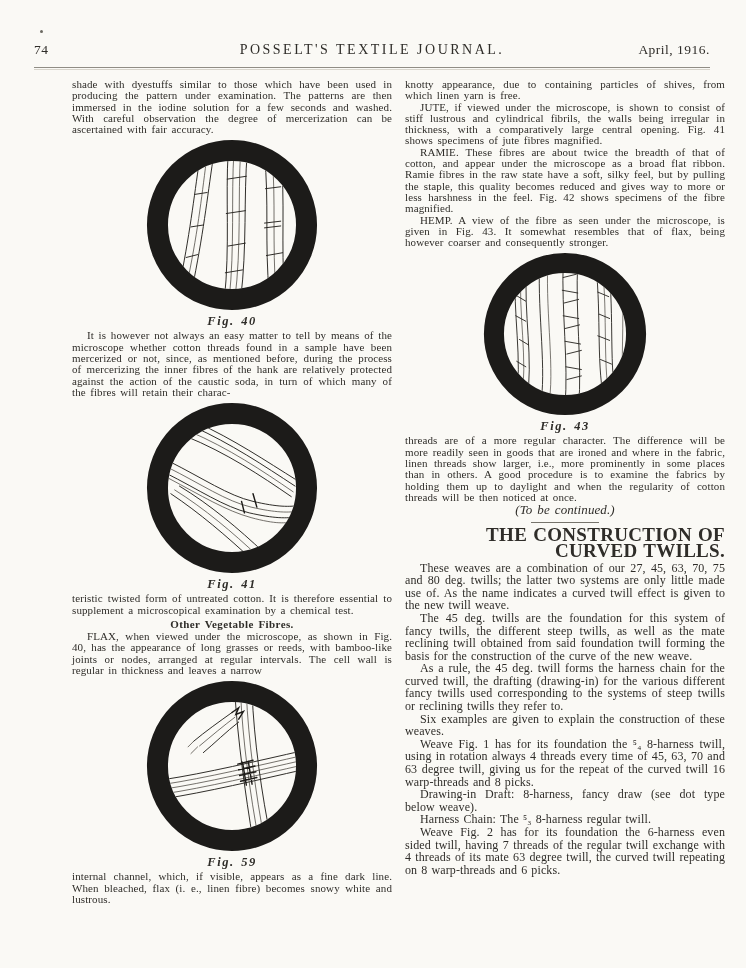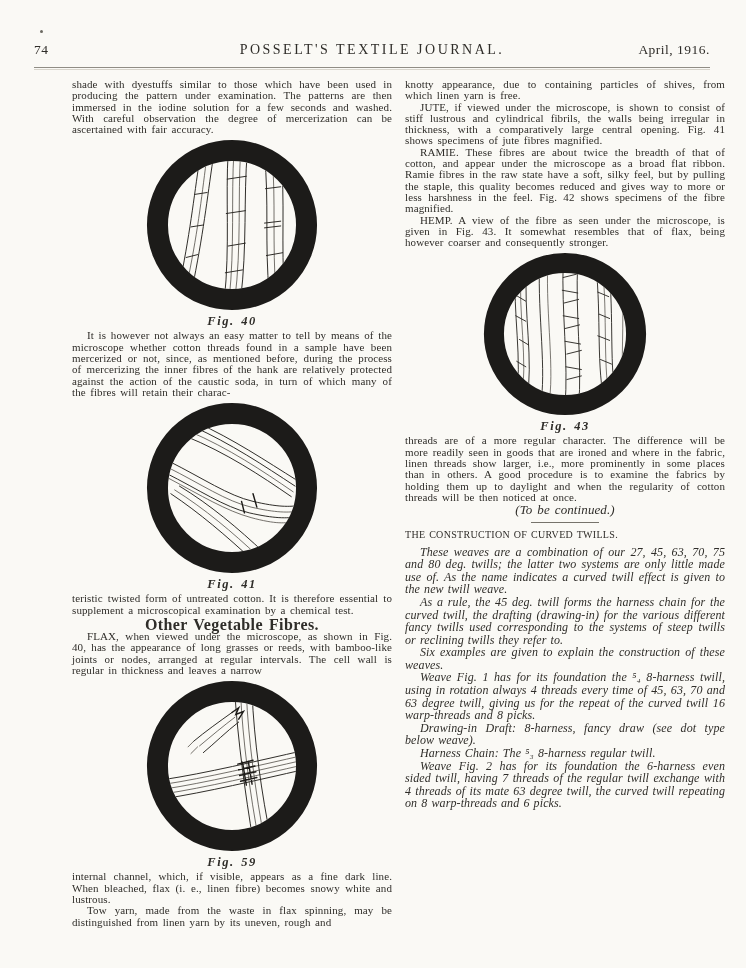--- a/index.html
+++ b/index.html
@@ -29,37 +29,37 @@
   }
   .hrule:after{content:"";display:block;margin-top:1px;border-top:1px solid #d8d5cc;}
   .cols{
     position:absolute;top:79px;left:72px;display:flex;gap:13px;
   }
   .col{width:320px;text-align:justify;font-size:11px;line-height:11.3px;
        letter-spacing:.1px;word-spacing:1.6px;}
   .col p{margin:0;}
   p.ind{text-indent:15px;}
   .subhead{
-    text-align:center;font-weight:bold;font-size:16px;margin:3px 0 1px;
+    text-align:center;font-weight:bold;font-size:11px;margin:3px 0 1px;
     letter-spacing:.4px;
   }
   figure.micro{margin:4px auto 2px;text-align:center;}
   figure.micro svg{display:block;margin:0 auto;}
   figure.micro figcaption{
     font-size:12.5px;font-weight:bold;font-style:italic;
     letter-spacing:1.5px;margin-top:3px;line-height:14px;word-spacing:2px;
   }
   .continued{text-align:center;font-style:italic;font-size:13px;margin-top:1px;}
   .shortrule{width:68px;border-top:1px solid #76736b;margin:6px auto 4px;}
   .art2{font-size:12px;line-height:12.6px;word-spacing:1px;letter-spacing:.1px;}
   .art2 .heading{
-    text-align:left;font-weight:normal;font-size:10px;line-height:16px;
+    text-align:right;font-weight:bold;font-size:19px;line-height:16px;
     margin:2px 0 3px;text-indent:0;letter-spacing:.3px;
   }
-  .art2 p{margin:0;text-indent:15px;font-style:italic;}
+  .art2 p{margin:0;text-indent:15px;}
   .fibers{stroke:#262420;stroke-width:1;fill:none;stroke-linecap:round;}
   .fibers .lt{stroke:#4a463f;stroke-width:.8;}
   .fibers .hv{stroke-width:1.5;stroke:#1d1b18;}
 </style>
 </head>
 <body>
 
 <div class="page">
   <div class="speck"></div>
 
@@ -153,21 +153,20 @@
             <path class="lt" d="M56,69 C68,59 81,48 93,39"></path>
             <path class="hv" d="M90,34 l7,-5 l-3,7 l8,-3 l-5,8"></path>
             <path class="lt" d="M50,64 l-6,6 M54,70 l-7,7"></path>
           </g>
           <circle cx="90" cy="90" r="78" fill="none" stroke="#1c1b19" stroke-width="22"></circle>
         </svg>
         <figcaption>Fig. 59</figcaption>
       </figure>
 
       <p>internal channel, which, if visible, appears as a fine dark line. When bleached, flax (i. e., linen fibre) becomes snowy white and lustrous.</p>
-      <p class="ind">Tow yarn, made from the waste in flax spinning, may be distinguished from linen yarn by its uneven, rough and</p>
     </div>
 
     <div class="col">
       <p>knotty appearance, due to containing particles of shives, from which linen yarn is free.</p>
       <p class="ind">JUTE, if viewed under the microscope, is shown to consist of stiff lustrous and cylindrical fibrils, the walls being irregular in thickness, with a comparatively large central opening. Fig. 41 shows specimens of jute fibres magnified.</p>
       <p class="ind">RAMIE. These fibres are about twice the breadth of that of cotton, and appear under the microscope as a broad flat ribbon. Ramie fibres in the raw state have a soft, silky feel, but by pulling the staple, this quality becomes reduced and gives way to more or less harshness in the feel. Fig. 42 shows specimens of the fibre magnified.</p>
       <p class="ind">HEMP. A view of the fibre as seen under the microscope, is given in Fig. 43. It somewhat resembles that of flax, being however coarser and consequently stronger.</p>
 
       <figure class="micro">
         <svg width="164" height="164" viewBox="0 0 180 180">
@@ -197,20 +196,21 @@
         <figcaption>Fig. 43</figcaption>
       </figure>
 
       <p>threads are of a more regular character. The difference will be more readily seen in goods that are ironed and where in the fabric, linen threads show larger, i.e., more prominently in some places than in others. A good procedure is to examine the fabrics by holding them up to daylight and when the regularity of cotton threads will be then noticed at once.</p>
       <div class="continued">(To be continued.)</div>
       <div class="shortrule"></div>
 
       <div class="art2">
         <div class="heading">THE CONSTRUCTION OF CURVED TWILLS.</div>
         <p>These weaves are a combination of our 27, 45, 63, 70, 75 and 80 deg. twills; the latter two systems are only little made use of. As the name indicates a curved twill effect is given to the new twill weave.</p>
+        <p>The 45 deg. twills are the foundation for this system of fancy twills, the different steep twills, as well as the mate reclining twill obtained from said foundation twill forming the basis for the construction of the curve of the new weave.</p>
         <p>As a rule, the 45 deg. twill forms the harness chain for the curved twill, the drafting (drawing-in) for the various different fancy twills used corresponding to the systems of steep twills or reclining twills they refer to.</p>
         <p>Six examples are given to explain the construction of these weaves.</p>
         <p>Weave Fig. 1 has for its foundation the ⁵₄ 8-harness twill, using in rotation always 4 threads every time of 45, 63, 70 and 63 degree twill, giving us for the repeat of the curved twill 16 warp-threads and 8 picks.</p>
         <p>Drawing-in Draft: 8-harness, fancy draw (see dot type below weave).</p>
         <p>Harness Chain: The ⁵₃ 8-harness regular twill.</p>
         <p>Weave Fig. 2 has for its foundation the 6-harness even sided twill, having 7 threads of the regular twill exchange with 4 threads of its mate 63 degree twill, the curved twill repeating on 8 warp-threads and 6 picks.</p>
       </div>
     </div>
 
   </div>

